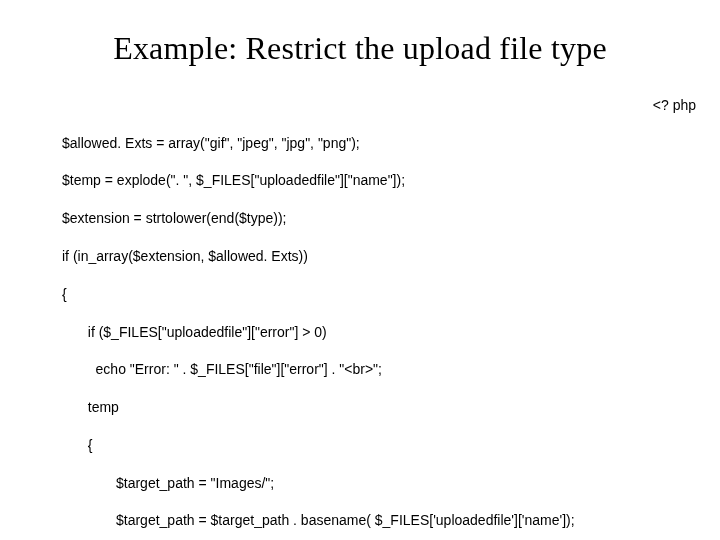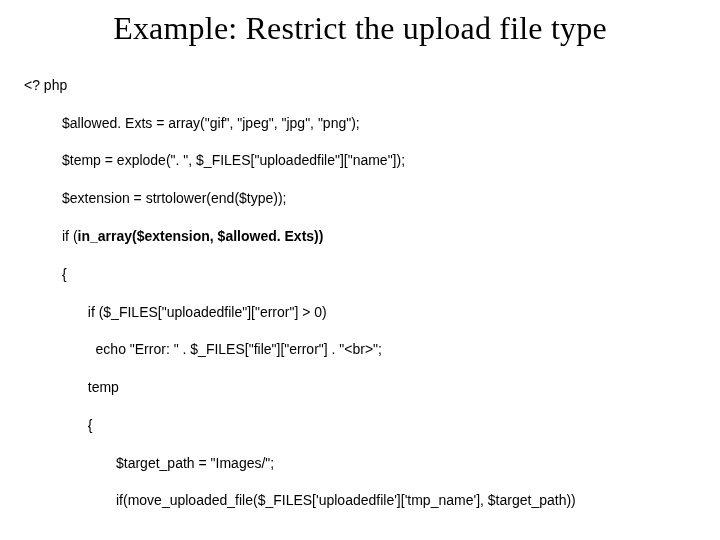--- a/index.html
+++ b/index.html
@@ -12,33 +12,33 @@
       color: #000;
       overflow: hidden;
     }
     .slide {
       padding: 10px 24px;
     }
     .title {
       font-size: 32px;
       font-weight: normal;
       text-align: center;
-      margin: 0 0 10px 0;
+      margin: 20px 0 10px 0;
       letter-spacing: 0.2px;
     }
     .code {
       font-family: Arial, Helvetica, sans-serif;
       font-size: 14px;
       line-height: 1.35;
       white-space: pre;
     }
     .bold {
-      font-weight: bold;
+      font-weight: normal;
     }
-    .i0 { padding-left: 0px; }
+    .i0 { padding-left: 0px; text-align: right; }
     .i1 { padding-left: 38px; }
     .i2 { padding-left: 56px; }
     .i4 { padding-left: 92px; }
     .cl { display: block; }
   </style>
 </head>
 <body>
 
 <div class="slide">
   <div class="title">Example: Restrict the upload file type</div>
@@ -48,20 +48,21 @@
 <span class="cl i1">$allowed. Exts = array("gif", "jpeg", "jpg", "png");</span>
 <span class="cl i1">$temp = explode(". ", $_FILES["uploadedfile"]["name"]);</span>
 <span class="cl i1">$extension = strtolower(end($type));</span>
 <span class="cl i1"><span>if (</span><span class="bold">in_array($extension, $allowed. Exts))</span></span>
 <span class="cl i1">{</span>
 <span class="cl i2">  if ($_FILES["uploadedfile"]["error"] &gt; 0)</span>
 <span class="cl i2">    echo "Error: " . $_FILES["file"]["error"] . "&lt;br&gt;";</span>
 <span class="cl i2">  temp</span>
 <span class="cl i2">  {</span>
 <span class="cl i4">$target_path = "Images/";</span>
+<span class="cl i4">$target_path = $target_path . basename( $_FILES['uploadedfile']['name']);</span>
 <span class="cl i4">if(move_uploaded_file($_FILES['uploadedfile']['tmp_name'], $target_path))</span>
 
 
 
 
 
 
 
 
 

